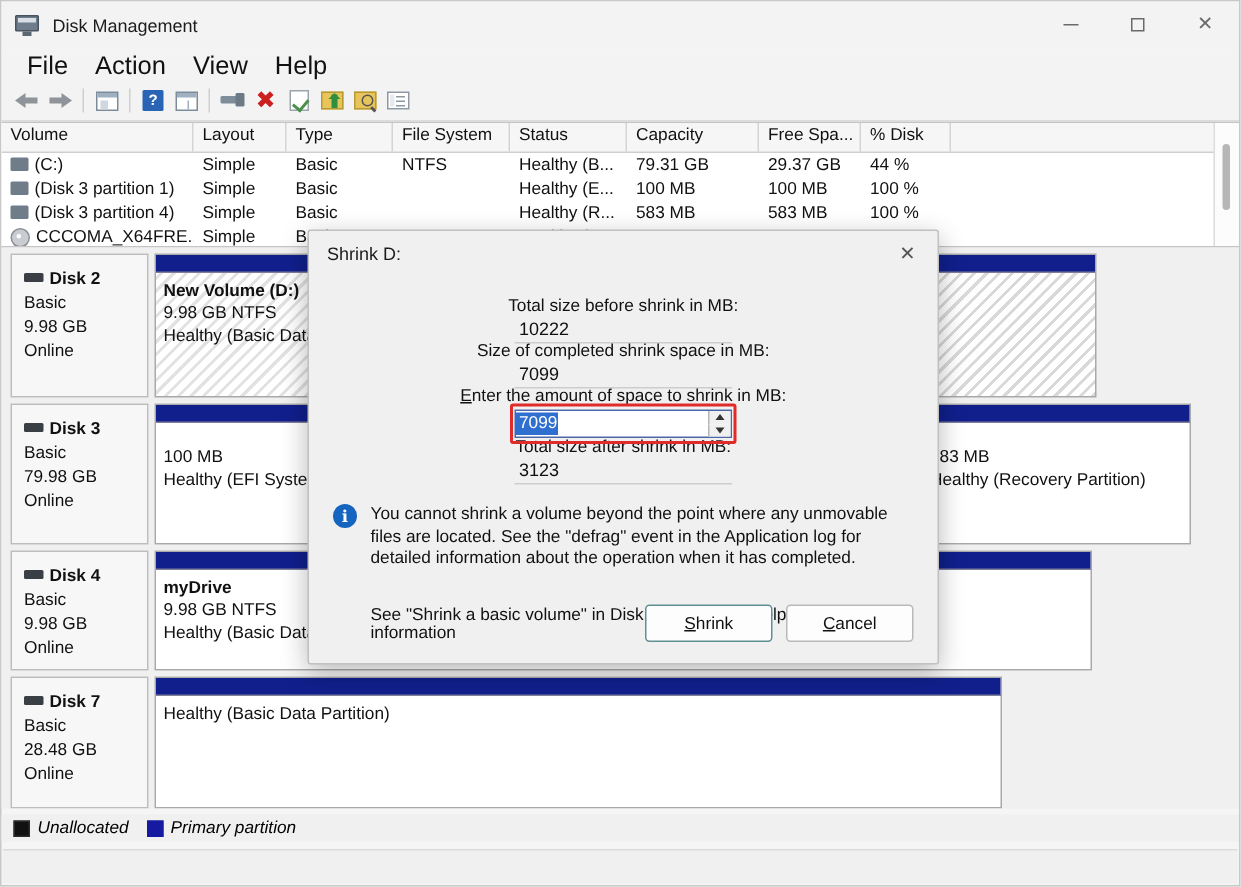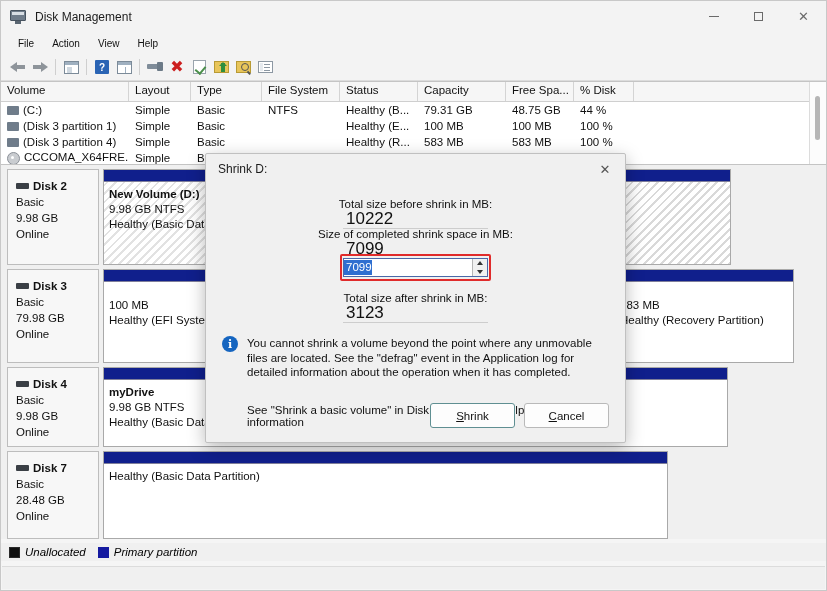--- a/index.html
+++ b/index.html
@@ -24,21 +24,21 @@
   .titlebar .title{font-size:12px;color:#1c1c1c;}
   .wincontrols{position:absolute;right:0;top:0;height:31px;display:flex;}
   .wc{width:45px;height:31px;display:flex;align-items:center;justify-content:center;
       color:#6a6a6a;font-size:12px;}
   .wc .min{width:10px;height:1px;background:#6a6a6a;display:block;}
   .wc .max{width:9px;height:9px;border:1px solid #6a6a6a;display:block;box-sizing:border-box;}
   .wc .cl{font-size:13px;line-height:1;color:#6a6a6a;font-family:"DejaVu Sans",sans-serif;}
 
   
   .menubar{height:21px;display:flex;align-items:center;padding-left:8px;background:#f3f3f3;}
-  .menubar .mi{padding:2px 9px;font-size:10px;color:#111;}
+  .menubar .mi{padding:2px 9px;font-size:17px;color:#111;}
 
   
   .toolbar{height:26px;display:flex;align-items:center;padding-left:6px;background:#f3f3f3;
            border-bottom:1px solid #dcdcdc;}
   .tbtn{width:22px;height:22px;display:flex;align-items:center;justify-content:center;position:relative;}
   .tsep{width:1px;height:16px;background:#cfcfcf;margin:0 4px;}
   
   .ico-back{width:16px;height:12px;position:relative;}
   .ico-back:before{content:"";position:absolute;left:0;top:1px;border-top:5px solid transparent;
       border-bottom:5px solid transparent;border-right:7px solid #8e949a;}
@@ -129,21 +129,21 @@
           border:1px solid #c0c0c0;box-shadow:0 5px 18px rgba(0,0,0,.28);border-radius:2px;}
   .dlg-title{height:30px;display:flex;align-items:center;padding-left:12px;font-size:12px;color:#1b1b1b;
              position:relative;}
   .dlg-close{position:absolute;right:0;top:0;width:40px;height:30px;display:flex;
              align-items:center;justify-content:center;color:#555;font-size:13px;
              font-family:"DejaVu Sans",sans-serif;}
   .dlg-body{padding:14px 16px 0 16px;position:relative;}
   .frow{display:flex;align-items:center;height:30px;flex-direction:column;}
   .flabel{flex:1;font-size:11.5px;color:#111;}
   .fval{width:145px;height:19px;background:#f0f0f0;border:0;border-bottom:1px solid #c6c6c6;
-        border-top:1px solid #d9d9d9;box-sizing:border-box;padding-left:3px;font-size:17px;
+        border-top:1px solid #d9d9d9;box-sizing:border-box;padding-left:3px;font-size:12px;
         color:#111;line-height:18px;}
   .fval.plain{border-top:0;border-bottom:1px solid #cdcdcd;}
   .spinwrap{width:145px;position:relative;}
   .spinhl{position:absolute;left:-3px;top:-4px;width:151px;height:27px;border:2px solid #e02b2b;
           border-radius:2px;box-sizing:border-box;}
   .spin{position:relative;width:145px;height:19px;background:#fff;border:1px solid #4a68a8;
         box-sizing:border-box;display:flex;align-items:center;}
   .spinval{padding-left:2px;font-size:11.5px;background:#2f6fd0;color:#fff;line-height:15px;}
   .spinbtns{position:absolute;right:0;top:0;width:15px;height:17px;display:flex;flex-direction:column;}
   .sb{flex:1;background:#f0f0f0;border-left:1px solid #b5b5b5;display:flex;align-items:center;justify-content:center;}
@@ -249,21 +249,21 @@
     </div>
     <div class="vl-body">
 
       <div class="tr">
         <div class="td" style="width:128px"><span class="vicon"></span><span>(C:)</span></div>
         <div class="td" style="width:62px">Simple</div>
         <div class="td" style="width:71px">Basic</div>
         <div class="td" style="width:78px">NTFS</div>
         <div class="td" style="width:78px">Healthy (B...</div>
         <div class="td" style="width:88px">79.31 GB</div>
-        <div class="td" style="width:68px">48.75 GB</div>
+        <div class="td" style="width:68px">29.37 GB</div>
         <div class="td" style="width:60px">44 %</div>
       </div>
 
       <div class="tr">
         <div class="td" style="width:128px"><span class="vicon"></span><span>(Disk 3 partition 1)</span></div>
         <div class="td" style="width:62px">Simple</div>
         <div class="td" style="width:71px">Basic</div>
         <div class="td" style="width:78px"></div>
         <div class="td" style="width:78px">Healthy (E...</div>
         <div class="td" style="width:88px">100 MB</div>
@@ -415,20 +415,21 @@
         <div class="flabel">Total size before shrink in MB:</div>
         <div class="fval plain">10222</div>
       </div>
 
       <div class="frow">
         <div class="flabel">Size of completed shrink space in MB:</div>
         <div class="fval plain">7099</div>
       </div>
 
       <div class="frow" style="height:34px">
+        <div class="flabel"><u>E</u>nter the amount of space to shrink in MB:</div>
         <div class="spinwrap">
           <div class="spinhl"></div>
           <div class="spin">
             <span class="spinval">7099</span>
             <div class="spinbtns">
               <div class="sb">
                   <i class="up"></i>
                 </div>
               <div class="sb">
                   <i class="dn"></i>

